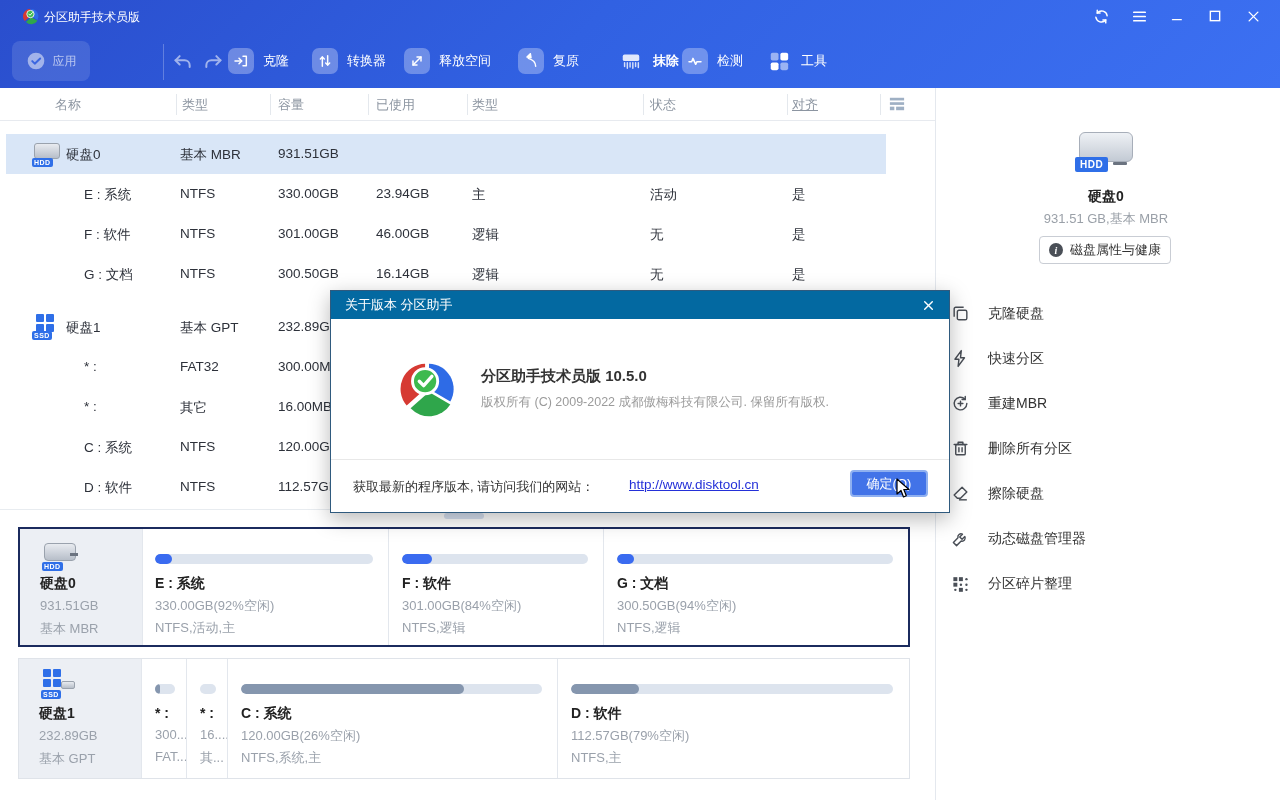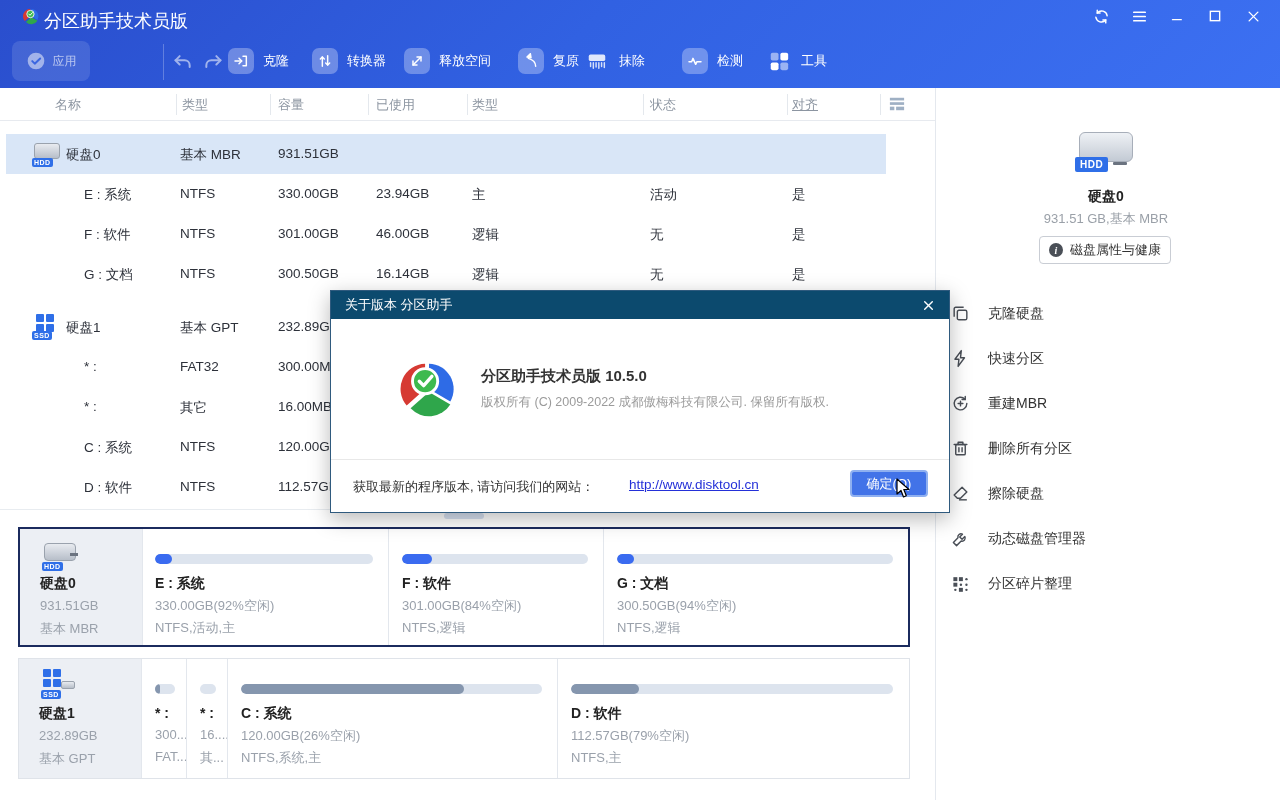--- a/index.html
+++ b/index.html
@@ -4,21 +4,21 @@
 <style>
   html,body{margin:0;padding:0;background:#fff;}
   *{box-sizing:border-box;}
   .screen{position:relative;width:1280px;height:800px;overflow:hidden;
           font-family:"Liberation Sans","DejaVu Sans",sans-serif;background:#fff;}
   .abs{position:absolute;}
 
   
   .header{position:absolute;left:0;top:0;width:1280px;height:88px;
           background:linear-gradient(135deg,#2a4ecd 0%,#3161e2 45%,#3c70f2 100%);}
-  .tb-title{position:absolute;left:44px;top:9px;color:#fff;font-size:18px;}
+  .tb-title{position:absolute;left:44px;top:9px;color:#fff;font-size:12px;}
   .winctrls{position:absolute;right:8px;top:0;height:32px;display:flex;align-items:center;}
   .winbtn{width:38px;height:32px;display:flex;align-items:center;justify-content:center;cursor:default;}
   .apply-btn{position:absolute;left:12px;top:41px;width:78px;height:40px;border-radius:8px;
              background:rgba(255,255,255,0.12);display:flex;align-items:center;justify-content:center;gap:7px;}
   .apply-btn span{color:rgba(255,255,255,0.62);font-size:12px;}
   .undo,.redo{position:absolute;top:52px;width:24px;height:20px;opacity:.55;}
   .tool-sep{position:absolute;left:163px;top:44px;width:1px;height:36px;background:rgba(255,255,255,0.25);}
   .tool-item{position:absolute;top:48px;display:flex;align-items:center;gap:9px;}
   .tool-ic{width:26px;height:26px;border-radius:7px;background:rgba(255,255,255,0.30);
            display:flex;align-items:center;justify-content:center;}
@@ -76,21 +76,21 @@
   .pfill{height:100%;border-radius:5px;}
   .fill-blue{background:#3a6bf0;}
   .fill-slate{background:#8596ae;}
   .plabel{position:absolute;left:12px;top:46px;font-size:14px;font-weight:700;color:#222;white-space:nowrap;}
   .psize{position:absolute;left:12px;top:68px;font-size:13px;color:#9aa1ab;white-space:nowrap;}
   .pfs{position:absolute;left:12px;top:90px;font-size:13px;color:#9aa1ab;white-space:nowrap;}
 
   
   .dialog{position:absolute;left:330px;top:290px;width:620px;height:223px;background:#fff;
           border:1px solid #2f5a7e;box-shadow:0 6px 20px rgba(0,0,0,0.28);z-index:50;}
-  .dlg-title{position:absolute;left:0;top:0;width:100%;height:28px;background:#0c4a6e;
+  .dlg-title{position:absolute;left:0;top:0;width:100%;height:28px;background:#0369a1;
              display:flex;align-items:center;padding-left:14px;color:#fff;font-size:13px;}
   .dlg-close{position:absolute;right:6px;top:0;width:30px;height:28px;display:flex;align-items:center;justify-content:center;}
   .dlg-product{position:absolute;left:150px;top:76px;font-size:15px;font-weight:700;color:#333;}
   .dlg-copy{position:absolute;left:150px;top:103px;font-size:12.5px;color:#9b9b9b;}
   .dlg-footer{position:absolute;left:0;bottom:0;width:100%;height:53px;border-top:1px solid #e8e8e8;}
   .dlg-ftext{position:absolute;left:22px;top:18px;font-size:13px;color:#333;}
   .dlg-link{position:absolute;left:298px;top:17px;font-size:13.5px;color:#2430d8;text-decoration:underline;}
   .dlg-ok{position:absolute;right:21px;top:10px;width:78px;height:27px;background:#4273e8;border:2px solid #8fb0f0;
           border-radius:4px;color:#fff;font-size:13px;display:flex;align-items:center;justify-content:center;}
   .dlg-logo{position:absolute;left:66px;top:66px;width:62px;height:62px;}
@@ -206,21 +206,21 @@
     <div class="tool-item" style="left:518px;">
       <span class="tool-ic">
         <svg width="16" height="16" viewBox="0 0 24 24" fill="none" stroke="#fff" stroke-width="2.2" stroke-linecap="round" stroke-linejoin="round">
           <path d="M6 6l6 1-1-6z" fill="#fff"></path>
             <path d="M8 8c7 2 11 6 11 12"></path>
         </svg>
       </span>
       <span>复原</span>
     </div>
 
-    <div class="tool-item" style="left:584px;">
+    <div class="tool-item" style="left:618px;font-weight:bold;">
       <span class="tool-ic naked">
         <svg width="22" height="22" viewBox="0 0 24 24">
           <rect x="3" y="5" width="18" height="7" rx="2" fill="rgba(255,255,255,0.85)"></rect>
           <g stroke="rgba(255,255,255,0.8)" stroke-width="1.6" stroke-linecap="round">
             <path d="M5 14v4"></path>
               <path d="M8 14v6"></path>
               <path d="M11 14v4.5"></path>
               <path d="M14 14v6"></path>
               <path d="M17 14v4"></path>
               <path d="M20 14v5"></path>

